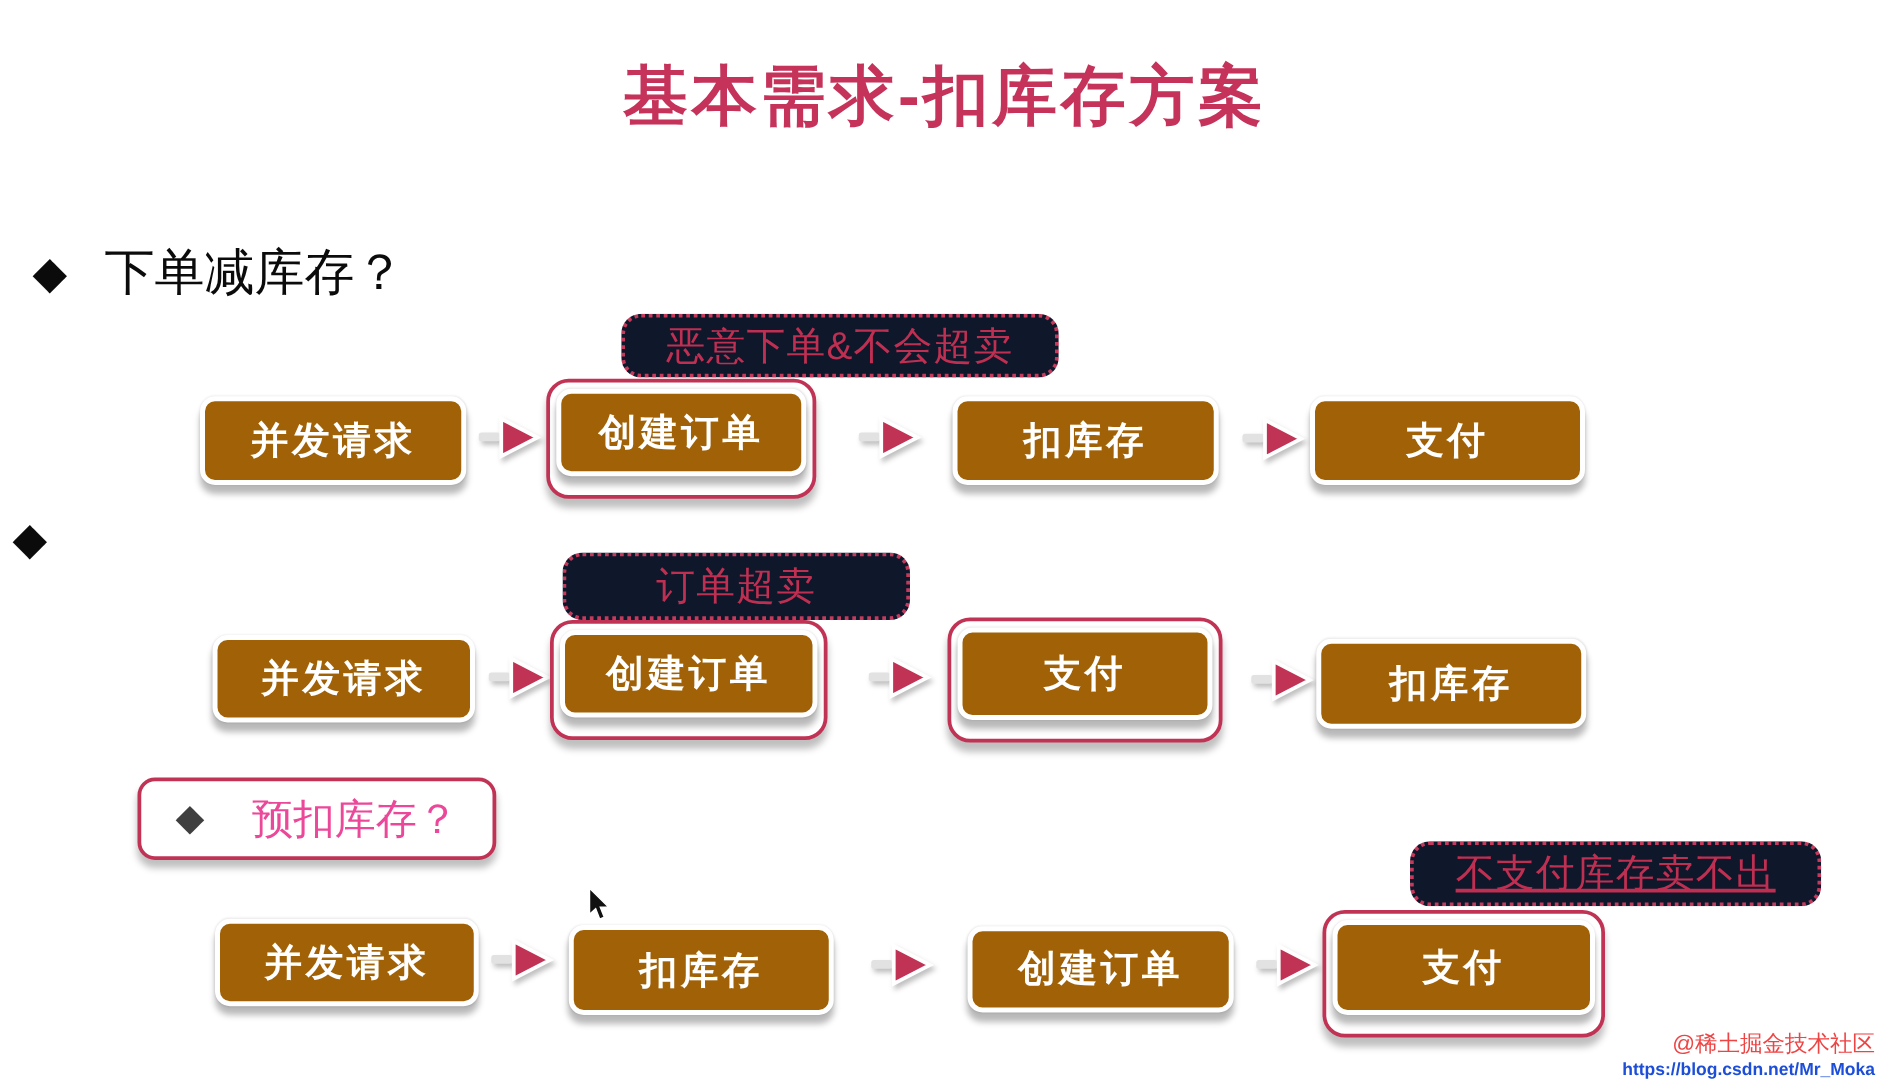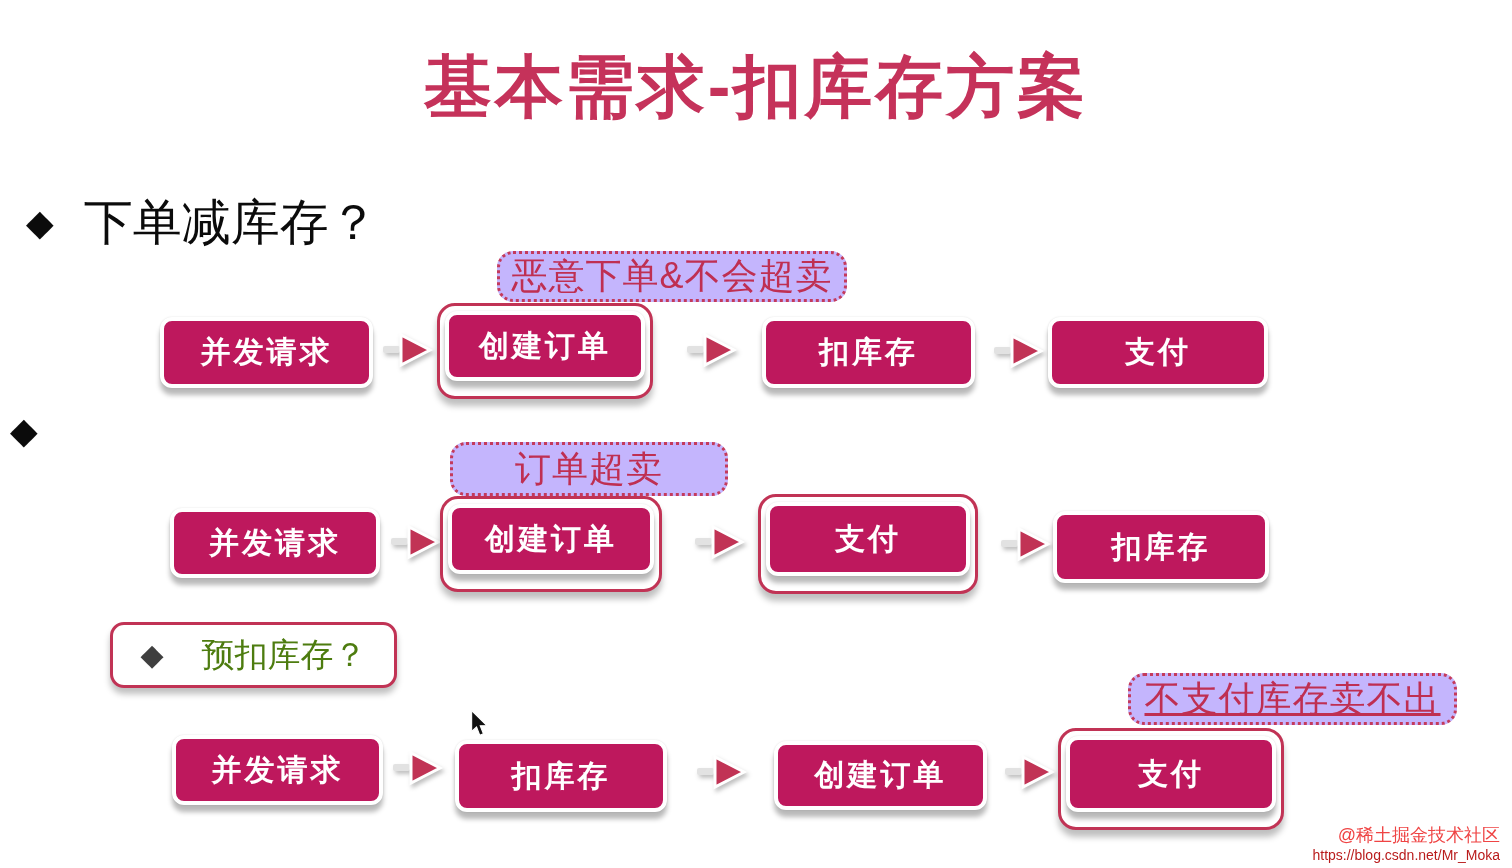--- a/index.html
+++ b/index.html
@@ -2,53 +2,53 @@
 <html><head>
 <meta charset="utf-8">
 <style>
   html,body { margin:0; padding:0; background:#ffffff; }
   .canvas {
     position:relative; width:1512px; height:868px; overflow:hidden;
     background:#ffffff; font-family:"Liberation Sans","DejaVu Sans",sans-serif;
   }
   .page-title {
     position:absolute; left:0; right:0; top:42px; text-align:center;
-    font-size:68px; font-weight:900; color:#c5325a; letter-spacing:3px;
+    font-size:52px; font-weight:900; color:#c5325a; letter-spacing:3px;
   }
   .bullet-row { position:absolute; display:flex; align-items:center; }
   .bullet-diamond { font-size:36px; color:#0b0b0b; margin-right:30px; line-height:1; }
-  .bullet-label { font-size:49px; color:#0b0b0b; }
+  .bullet-label { font-size:40px; color:#0b0b0b; }
   .node {
-    position:absolute; background:#be185d; border:4px solid #ffffff; border-radius:12px;
+    position:absolute; background:#a16207; border:4px solid #ffffff; border-radius:12px;
     box-shadow:0 7px 5px rgba(0,0,0,0.28), 0 0 2px rgba(0,0,0,0.12);
     color:#ffffff; font-weight:700; font-size:30px; letter-spacing:3px;
     display:flex; align-items:center; justify-content:center;
   }
   .ring {
     position:absolute; background:#ffffff; border:3px solid #c13355; border-radius:18px;
     box-shadow:0 7px 6px rgba(0,0,0,0.25); padding:5px 5px 15px 5px;
   }
   .ring .node { position:relative; left:auto; top:auto; }
   .note {
-    position:absolute; background:#c4b5fd; border:3px dotted #c43a5c; border-radius:16px;
-    color:#bf2f52; font-size:36px; display:flex; align-items:center; justify-content:center;
+    position:absolute; background:#0f172a; border:3px dotted #c43a5c; border-radius:16px;
+    color:#bf2f52; font-size:31px; display:flex; align-items:center; justify-content:center;
     letter-spacing:1px;
   }
   .pre-box {
     position:absolute; background:#ffffff; border:3px solid #c13355; border-radius:14px;
     box-shadow:0 6px 6px rgba(0,0,0,0.25);
     display:flex; align-items:center; justify-content:center; gap:38px;
   }
   .pre-box .pre-diamond { font-size:30px; color:#3f3f3f; line-height:1; }
-  .pre-box .pre-label { font-size:33px; color:#4d7c0f; }
+  .pre-box .pre-label { font-size:33px; color:#ec4899; }
   .arrow { position:absolute; filter:drop-shadow(2px 3px 2px rgba(0,0,0,0.25)); }
   .cursor { position:absolute; }
   .watermark { position:absolute; right:12px; bottom:4px; text-align:right; line-height:1.25; }
   .wm1 { color:#ef4444; font-size:18px; }
-  .wm2 { color:#b91c1c; font-size:14px; }
+  .wm2 { color:#1d4ed8; font-size:14px;font-weight:bold; }
 </style>
 </head>
 <body>
 
 <div class="canvas">
 
   <div class="page-title">基本需求-扣库存方案</div>
 
   <div class="bullet-row" style="left:26px; top:190px;">
     <span class="bullet-diamond">◆</span>

